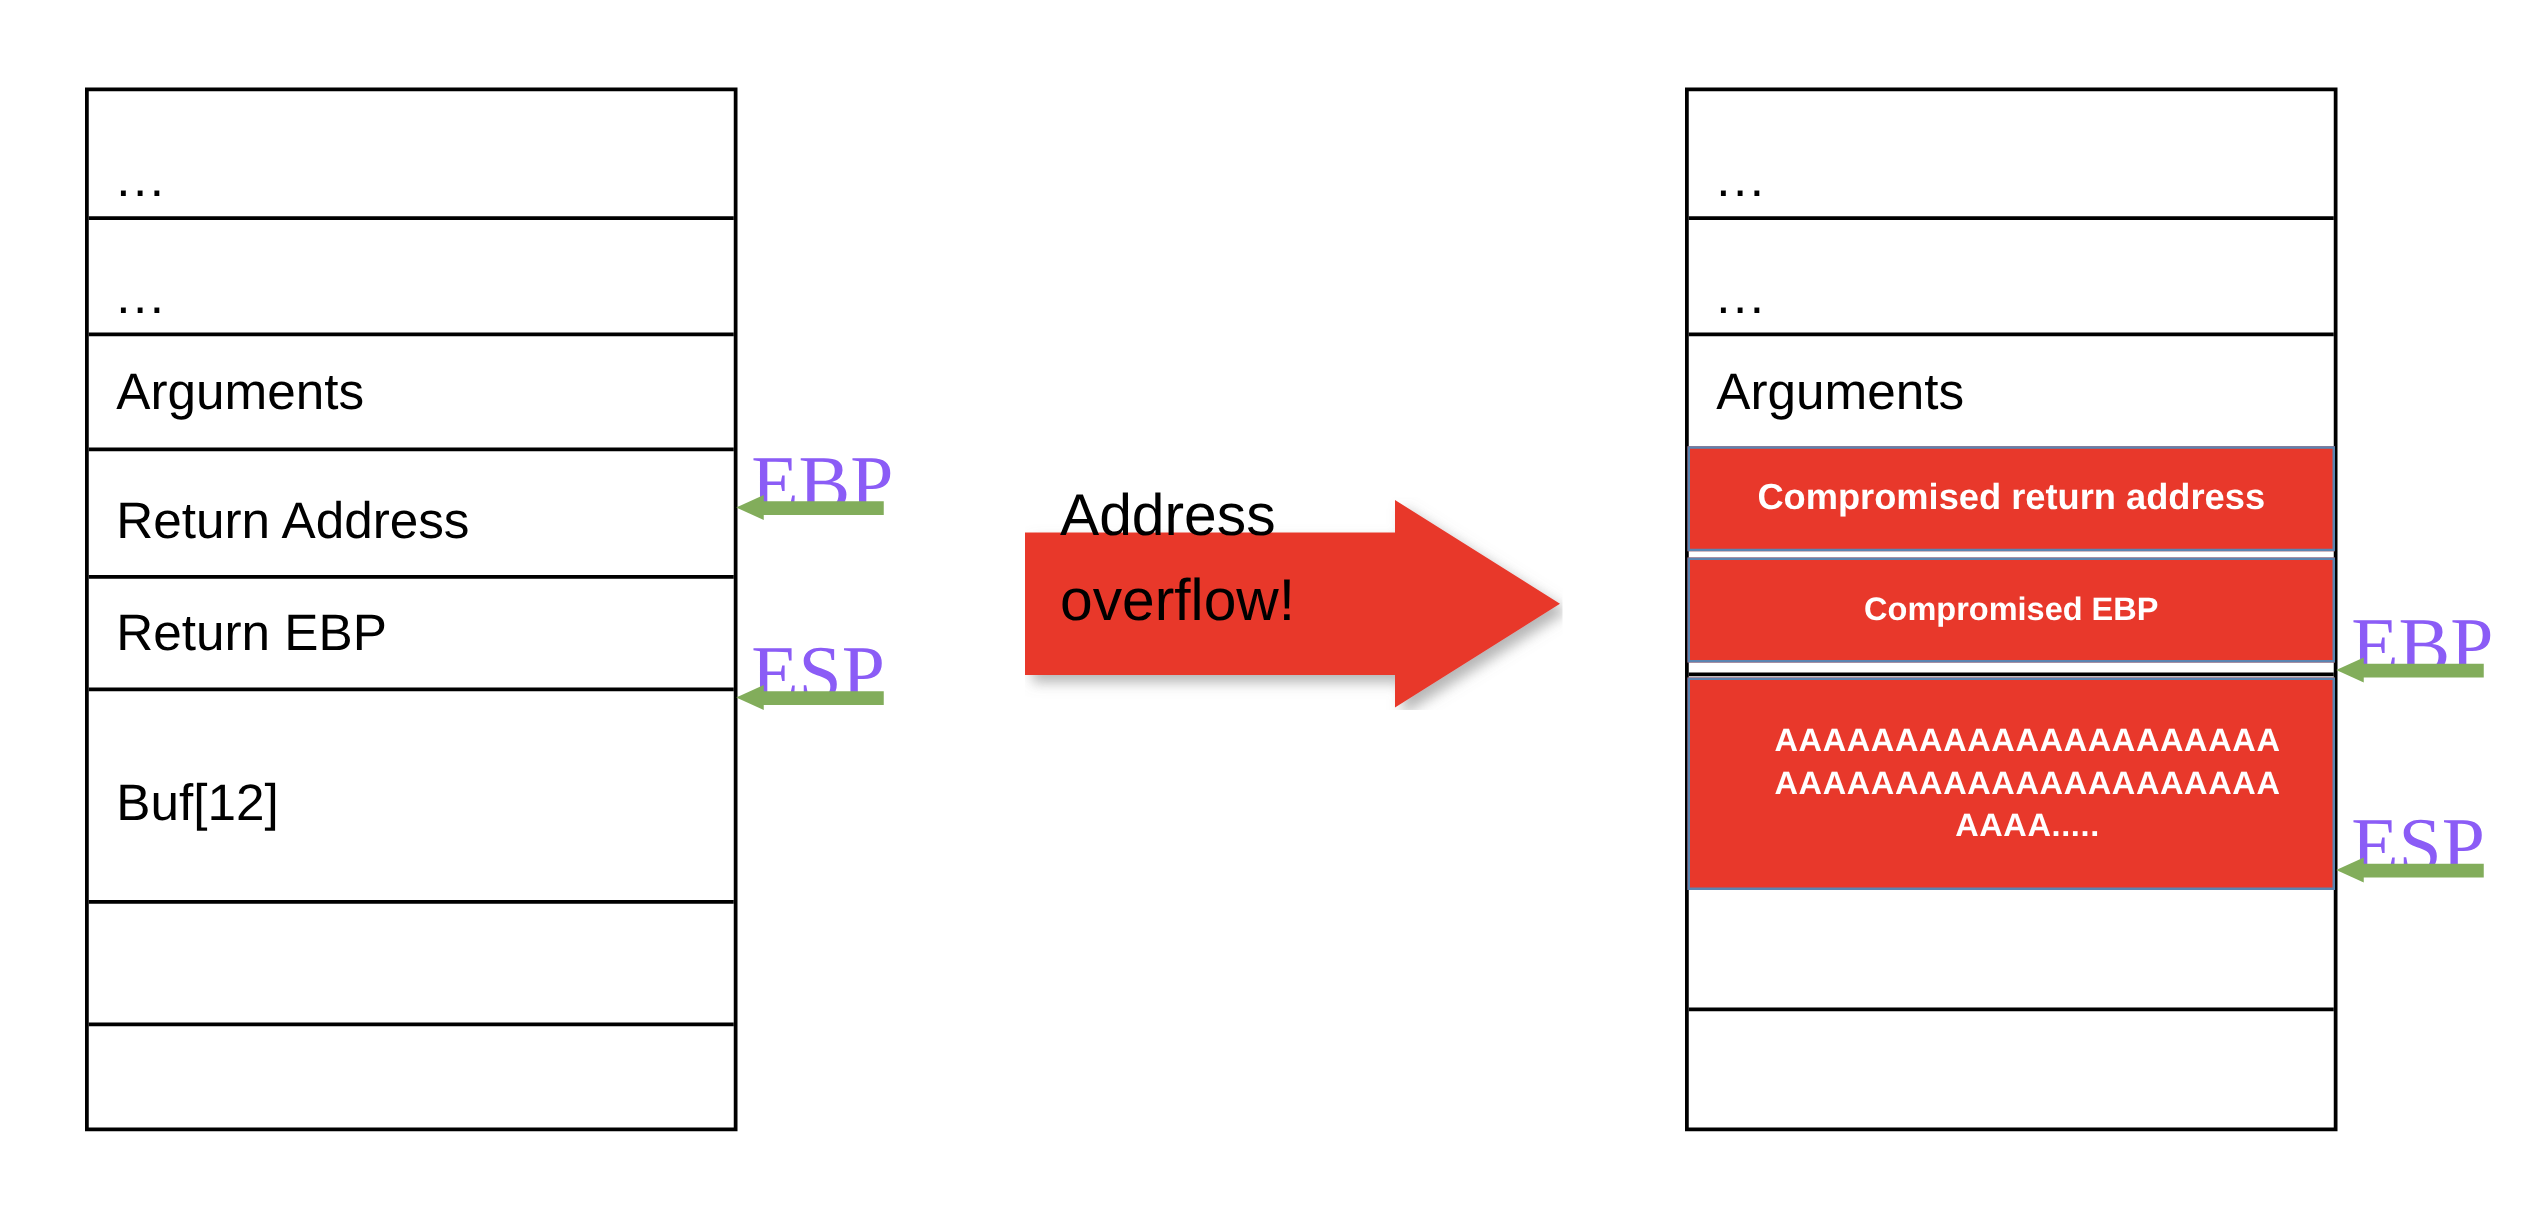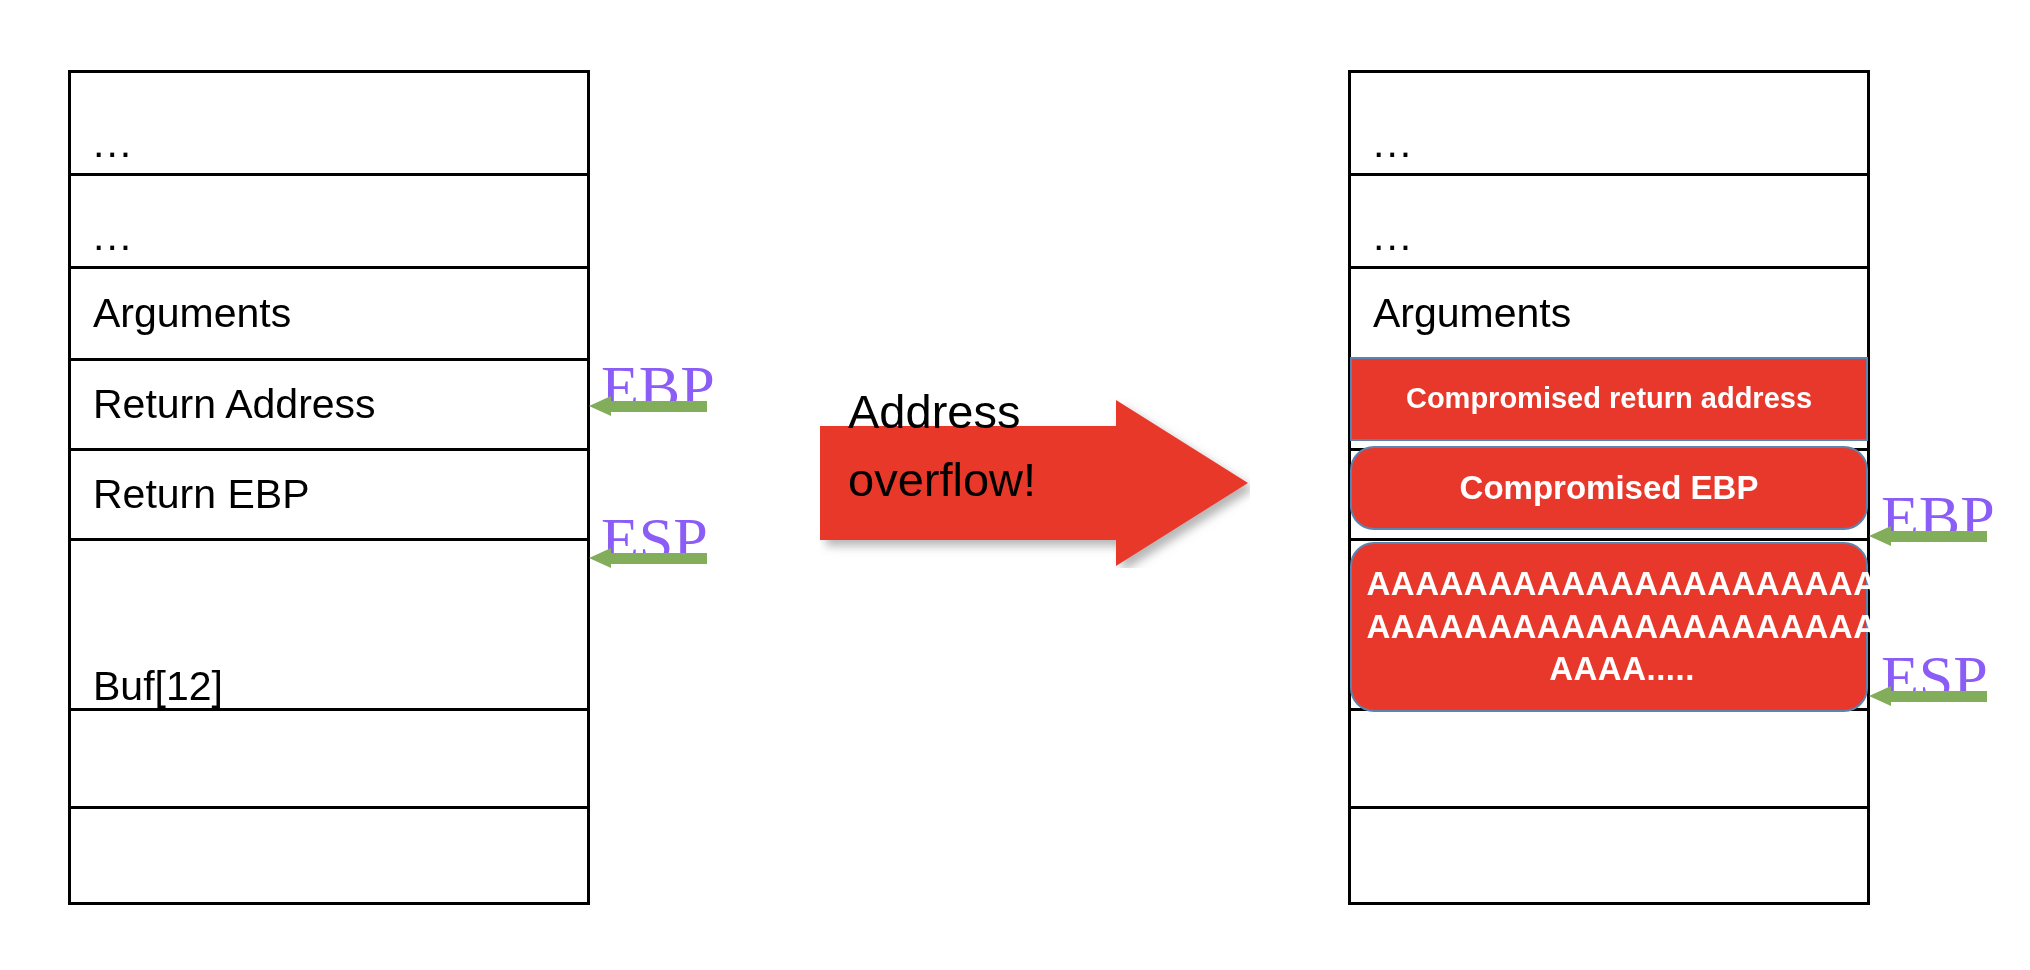--- a/index.html
+++ b/index.html
@@ -41,21 +41,21 @@
   .stack-row:last-child {
     border-bottom: none;
   }
   .stack-row.ellipsis {
     font-size: 41px;
     letter-spacing: 2px;
     align-items: flex-end;
     padding-bottom: 8px;
   }
   .stack-row.tall-label {
-    align-items: flex-end;
+    align-items: center;
     padding-top: 6px;
   }
 
   
   .red-block {
     position: absolute;
     background: #E8382B;
     border: 2px solid #5B84B1;
     box-sizing: border-box;
     display: flex;
@@ -63,21 +63,21 @@
     align-items: center;
     justify-content: center;
     color: #ffffff;
     text-align: center;
     font-size: 30px;
     line-height: 1.30;
     z-index: 5;
     font-weight: bold;
   }
   .red-block.small-text { font-size: 29px; }
-  .red-block.big-text   { font-size: 33px; border-radius: 24px; }
+  .red-block.big-text   { font-size: 26px; }
   .red-block .aline { display: block; letter-spacing: 0.5px; }
 
   
   .reg-arrow {
     position: absolute;
     height: 20px;
     z-index: 8;
   }
   .reg-arrow .shaft {
     position: absolute;
@@ -129,21 +129,21 @@
   <div class="stack-table" style="left:68px; top:70px; width:522px; height:835px;">
     <div class="stack-row ellipsis" style="height:103px;">
       <span>...</span>
     </div>
     <div class="stack-row ellipsis" style="height:93px;">
       <span>...</span>
     </div>
     <div class="stack-row" style="height:92px;">
       <span>Arguments</span>
     </div>
-    <div class="stack-row" style="height:90px;">
+    <div class="stack-row" style="height:90px;margin-top:12px;">
       <span>Return Address</span>
     </div>
     <div class="stack-row" style="height:90px;">
       <span>Return EBP</span>
     </div>
     <div class="stack-row tall-label" style="height:170px; padding-top:12px;">
       <span>Buf[12]</span>
     </div>
     <div class="stack-row" style="height:98px;">
       <span></span>

